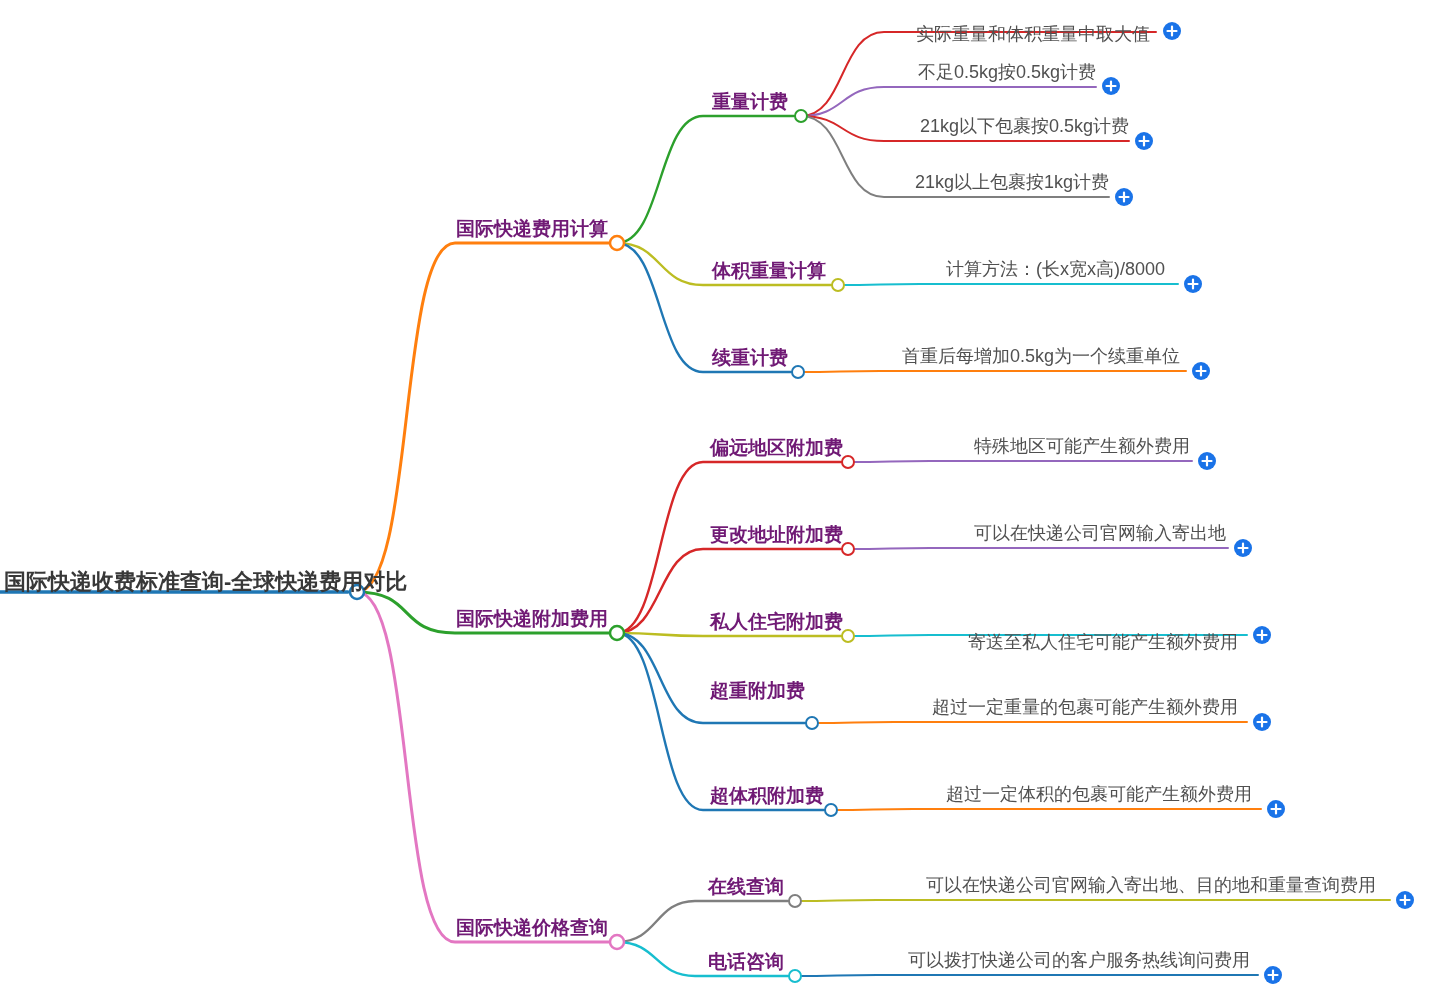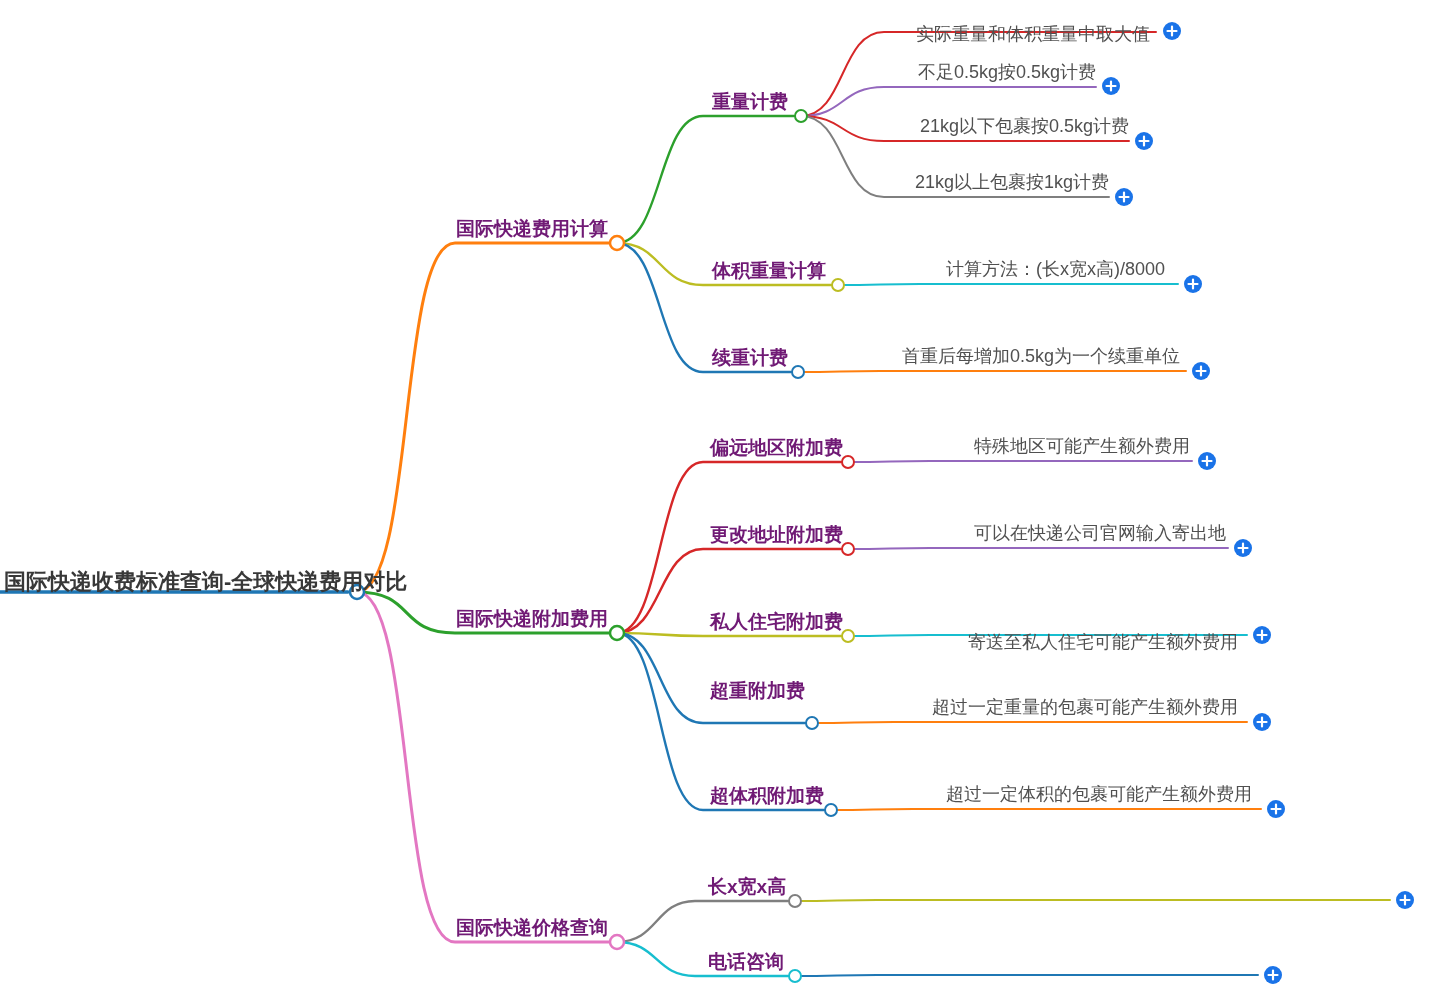--- a/index.html
+++ b/index.html
@@ -143,28 +143,30 @@
   <div class="lbl node-label" style="left:456px;top:917px;">国际快递价格查询</div>
 
   <div class="lbl node-label" style="left:712px;top:91px;">重量计费</div>
   <div class="lbl node-label" style="left:712px;top:260px;">体积重量计算</div>
   <div class="lbl node-label" style="left:712px;top:347px;">续重计费</div>
   <div class="lbl node-label" style="left:710px;top:437px;">偏远地区附加费</div>
   <div class="lbl node-label" style="left:710px;top:524px;">更改地址附加费</div>
   <div class="lbl node-label" style="left:710px;top:611px;">私人住宅附加费</div>
   <div class="lbl node-label" style="left:710px;top:680px;">超重附加费</div>
   <div class="lbl node-label" style="left:710px;top:785px;">超体积附加费</div>
-  <div class="lbl node-label" style="left:708px;top:876px;">长x宽x高</div>
+  <div class="lbl node-label" style="left:708px;top:876px;">在线查询</div>
   <div class="lbl node-label" style="left:708px;top:951px;">电话咨询</div>
 
   <div class="lbl leaf-text" style="right:289px;top:11px;margin-top:13px;">实际重量和体积重量中取大值</div>
   <div class="lbl leaf-text" style="right:343px;top:62px;">不足0.5kg按0.5kg计费</div>
   <div class="lbl leaf-text" style="right:310px;top:116px;">21kg以下包裹按0.5kg计费</div>
   <div class="lbl leaf-text" style="right:330px;top:172px;">21kg以上包裹按1kg计费</div>
   <div class="lbl leaf-text" style="right:274px;top:259px;">计算方法：(长x宽x高)/8000</div>
   <div class="lbl leaf-text" style="right:259px;top:346px;">首重后每增加0.5kg为一个续重单位</div>
   <div class="lbl leaf-text" style="right:249px;top:436px;">特殊地区可能产生额外费用</div>
   <div class="lbl leaf-text" style="right:213px;top:523px;">可以在快递公司官网输入寄出地</div>
   <div class="lbl leaf-text" style="right:201px;top:632px;">寄送至私人住宅可能产生额外费用</div>
   <div class="lbl leaf-text" style="right:201px;top:697px;">超过一定重量的包裹可能产生额外费用</div>
   <div class="lbl leaf-text" style="right:187px;top:784px;">超过一定体积的包裹可能产生额外费用</div>
+  <div class="lbl leaf-text" style="right:63px;top:875px;">可以在快递公司官网输入寄出地、目的地和重量查询费用</div>
+  <div class="lbl leaf-text" style="right:189px;top:950px;">可以拨打快递公司的客户服务热线询问费用</div>
 
 </div>
 
 </body></html>

